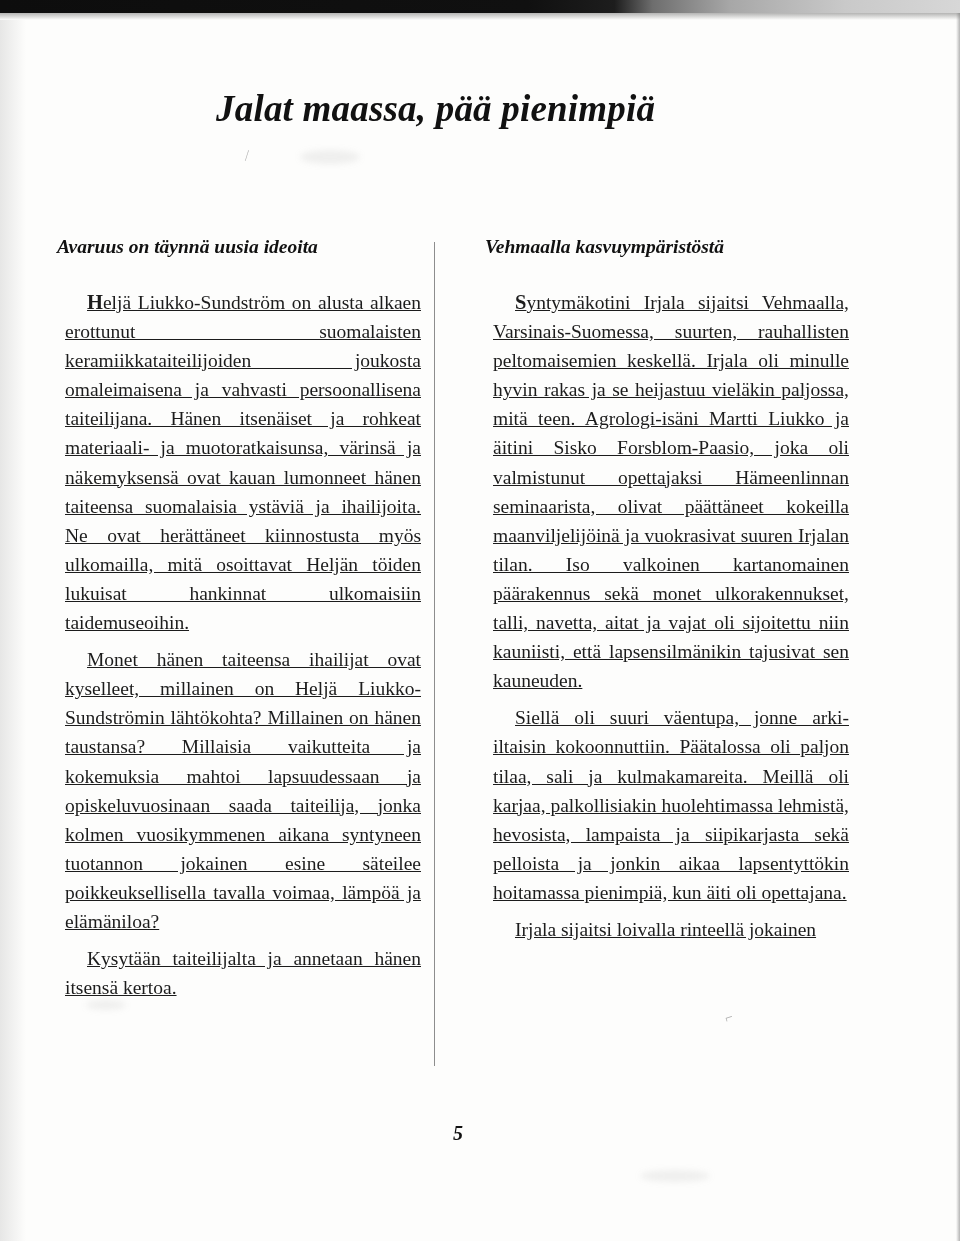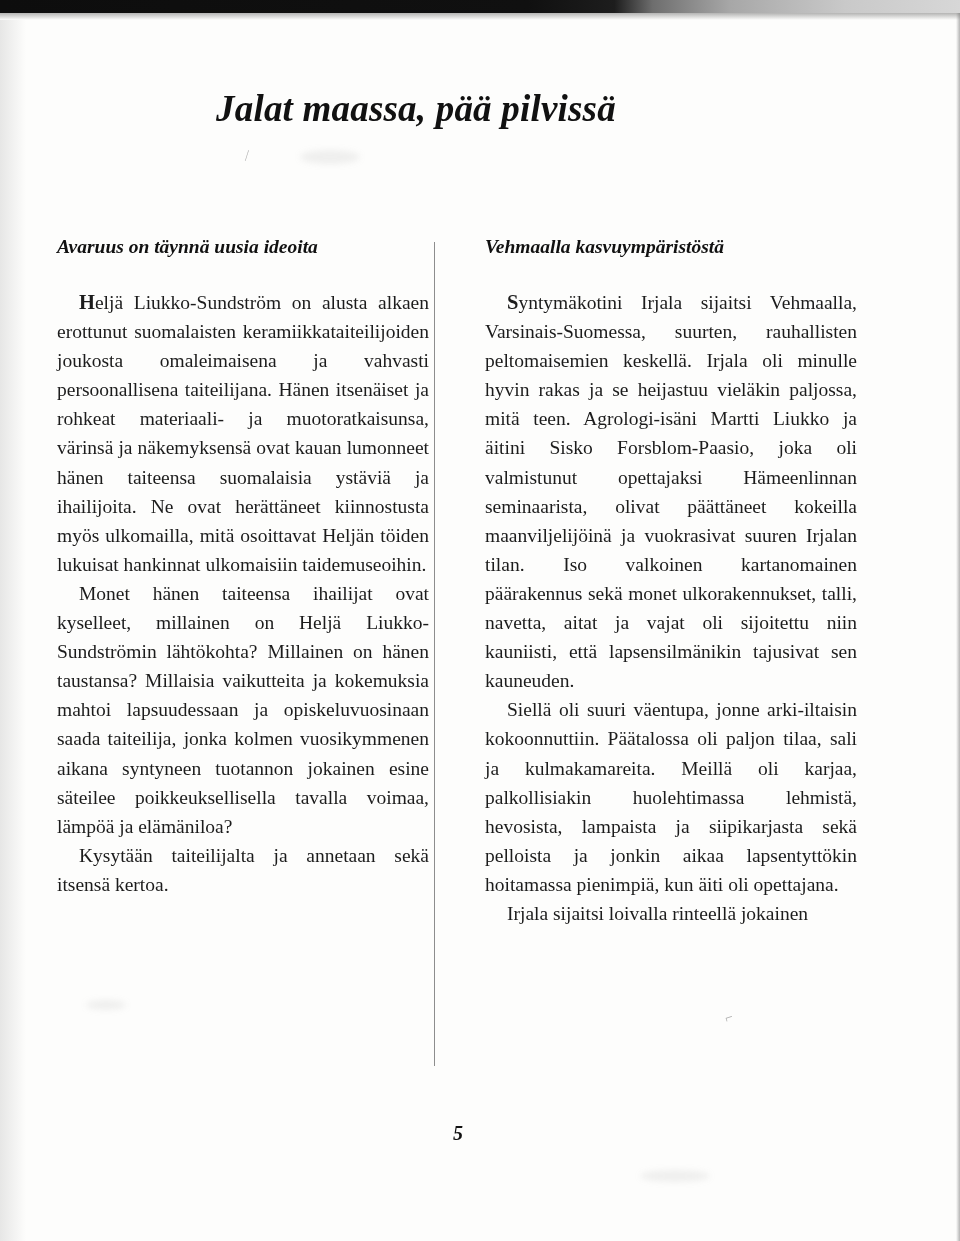--- a/index.html
+++ b/index.html
@@ -99,27 +99,28 @@
   .divider {
     position: absolute;
     left: 377px;
     top: 6px;
     width: 1px;
     height: 824px;
     background: #8d8d8d;
   }
 
   p.body {
-    margin: 0;
+    margin: 8px;
     font-size: 19.5px;
     line-height: 29.1px;
     text-align: justify;
     text-justify: inter-word;
     hyphens: manual;
     color: #1c1c1c;
+    text-decoration: underline;
   }
   p.body + p.body { text-indent: 22px; }
 
   .initial {
     font-weight: bold;
     font-size: 20.5px;
   }
 
   .page-number {
     position: absolute;
@@ -149,34 +150,34 @@
   <div class="scan-edge-top-fade"></div>
   <div class="scan-edge-left"></div>
   <div class="scan-edge-right"></div>
 
   <div class="scan-smudge" style="left:300px; top:150px; width:60px; height:14px;"></div>
   <div class="scan-smudge" style="left:86px; top:1000px; width:40px; height:10px;"></div>
   <div class="scan-smudge" style="left:640px; top:1170px; width:70px; height:12px;"></div>
   <div class="pen-mark" style="left:246px; top:148px;">⁄</div>
   <div class="pen-mark" style="left:725px; top:1010px;">⌐</div>
 
-  <h1 class="page-title">Jalat maassa, pää pilvissä</h1>
+  <h1 class="page-title">Jalat maassa, pää pienimpiä</h1>
 
   <div class="columns">
 
     <div class="divider"></div>
 
     <div class="col col-left">
       <h2 class="col-heading">Avaruus on täynnä uusia ideoita</h2>
 
       <p class="body" style="text-indent: 22px;"><span class="initial">H</span><span>eljä Liukko-Sundström on alusta alkaen erottunut suomalaisten keramiikkataiteilijoiden joukosta omaleimaisena ja vahvasti persoonallisena taiteilijana. Hänen itsenäiset ja rohkeat materiaali- ja muotoratkaisunsa, värinsä ja näkemyksensä ovat kauan lumonneet hänen taiteensa suomalaisia ystäviä ja ihailijoita. Ne ovat herättäneet kiinnostusta myös ulkomailla, mitä osoittavat Heljän töiden lukuisat hankinnat ulkomaisiin taidemuseoihin.</span></p>
 
       <p class="body"><span>Monet hänen taiteensa ihailijat ovat kyselleet, millainen on Heljä Liukko-Sundströmin lähtökohta? Millainen on hänen taustansa? Millaisia vaikutteita ja kokemuksia mahtoi lapsuudessaan ja opiskeluvuosinaan saada taiteilija, jonka kolmen vuosikymmenen aikana syntyneen tuotannon jokainen esine säteilee poikkeuksellisella tavalla voimaa, lämpöä ja elämäniloa?</span></p>
 
-      <p class="body"><span>Kysytään taiteilijalta ja annetaan sekä itsensä kertoa.</span></p>
+      <p class="body"><span>Kysytään taiteilijalta ja annetaan hänen itsensä kertoa.</span></p>
     </div>
 
     <div class="col col-right">
       <h2 class="col-heading">Vehmaalla kasvuympäristöstä</h2>
 
       <p class="body" style="text-indent: 22px;"><span class="initial">S</span><span>yntymäkotini Irjala sijaitsi Vehmaalla, Varsinais-Suomessa, suurten, rauhallisten peltomaisemien keskellä. Irjala oli minulle hyvin rakas ja se heijastuu vieläkin paljossa, mitä teen. Agrologi-isäni Martti Liukko ja äitini Sisko Forsblom-Paasio, joka oli valmistunut opettajaksi Hämeenlinnan seminaarista, olivat päättäneet kokeilla maanviljelijöinä ja vuokrasivat suuren Irjalan tilan. Iso valkoinen kartanomainen päärakennus sekä monet ulkorakennukset, talli, navetta, aitat ja vajat oli sijoitettu niin kauniisti, että lapsensilmänikin tajusivat sen kauneuden.</span></p>
 
       <p class="body"><span>Siellä oli suuri väentupa, jonne arki-iltaisin kokoonnuttiin. Päätalossa oli paljon tilaa, sali ja kulmakamareita. Meillä oli karjaa, palkollisiakin huolehtimassa lehmistä, hevosista, lampaista ja siipikarjasta sekä pelloista ja jonkin aikaa lapsentyttökin hoitamassa pienimpiä, kun äiti oli opettajana.</span></p>
 
       <p class="body"><span>Irjala sijaitsi loivalla rinteellä jokainen</span></p>

